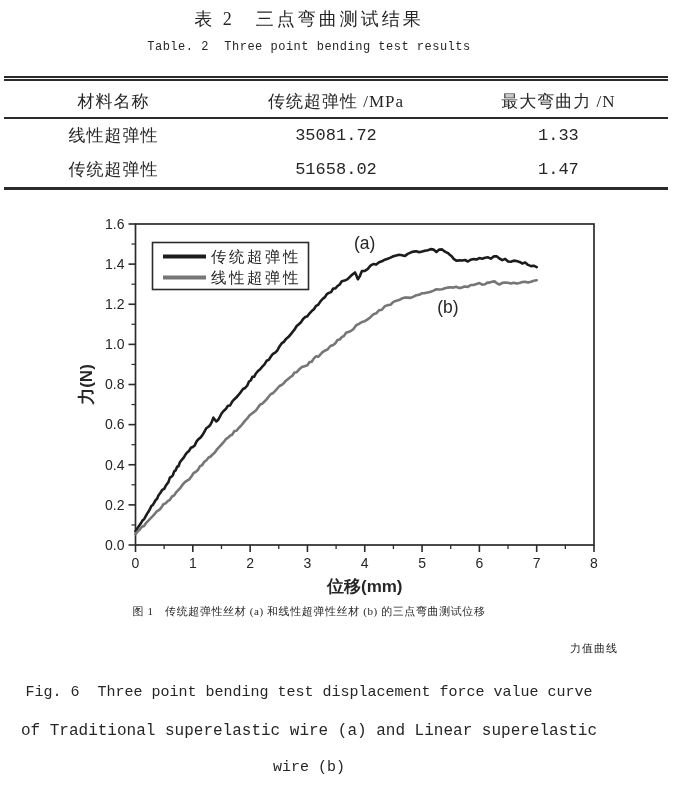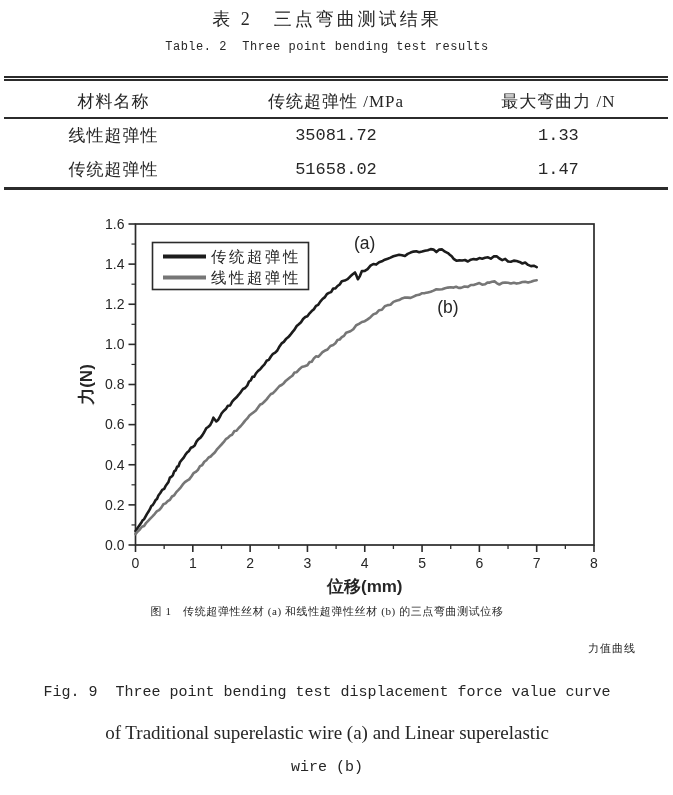--- a/index.html
+++ b/index.html
@@ -1,36 +1,36 @@
 <!DOCTYPE html>
 <html><head>
 <meta charset="utf-8">
 <style>
   html,body{margin:0;padding:0;}
   body{
     width:673px;height:795px;background:#ffffff;position:relative;
     font-family:"Liberation Serif","DejaVu Serif",serif;color:#262626;
     overflow:hidden;
   }
-  .abs{position:absolute;left:18px;width:618px;text-align:center;}
+  .abs{position:absolute;left:0;width:618px;text-align:center;}
   #cn-title{top:7px;font-size:18px;letter-spacing:3px;}
   #en-title{top:40px;font-size:12px;font-family:"Liberation Mono","DejaVu Sans Mono",monospace;white-space:pre;letter-spacing:0.5px;}
   #table-wrap{position:absolute;top:76px;left:4px;width:664px;}
   table{width:100%;border-collapse:collapse;
     border-top:5px double #2b2b2b;border-bottom:3px solid #2b2b2b;}
   thead th{border-bottom:2px solid #2b2b2b;font-weight:normal;
     font-size:17px;letter-spacing:1px;padding:9px 0 4px;}
   tbody td{font-size:17px;letter-spacing:1px;text-align:center;padding:5px 0 6px;}
   tbody td.num{font-family:"Liberation Mono","DejaVu Sans Mono",monospace;font-size:17px;letter-spacing:0;}
   col.c1{width:33%;} col.c2{width:34%;} col.c3{width:33%;}
   #chart{position:absolute;top:195px;left:0;}
   #cap-cn-1{top:604px;font-size:11px;letter-spacing:0.6px;white-space:pre;}
   #cap-cn-2{top:641px;font-size:11px;letter-spacing:1px;text-align:right;}
   #cap-en-1{top:684px;font-size:15px;font-family:"Liberation Mono","DejaVu Sans Mono",monospace;white-space:pre;}
-  #cap-en-2{top:722px;font-size:19px;font-family:Liberation Serif, serif;white-space:pre;}
+  #cap-en-2{top:722px;font-size:16px;font-family:Liberation Mono, monospace;white-space:pre;}
   #cap-en-3{top:759px;font-size:15px;font-family:"Liberation Mono","DejaVu Sans Mono",monospace;white-space:pre;}
 </style>
 </head>
 <body>
 
 <div id="cn-title" class="abs">表 2　三点弯曲测试结果</div>
 <div id="en-title" class="abs">Table. 2  Three point bending test results</div>
 
 <div id="table-wrap">
   <table>
@@ -127,15 +127,15 @@
       <text x="211" y="67" font-size="15.5" font-family="&quot;Liberation Sans&quot;,&quot;DejaVu Sans&quot;,sans-serif" letter-spacing="2.5" fill="#262626">传统超弹性</text>
       <line x1="163" y1="82.5" x2="206" y2="82.5" stroke="#767676" stroke-width="3.8"></line>
       <text x="211" y="88" font-size="15.5" font-family="&quot;Liberation Sans&quot;,&quot;DejaVu Sans&quot;,sans-serif" letter-spacing="2.5" fill="#262626">线性超弹性</text>
     </g>
     <text x="364.75" y="54.078125" text-anchor="middle" font-size="17.5" font-family="&quot;Liberation Sans&quot;,&quot;DejaVu Sans&quot;,sans-serif" fill="#262626">(a)</text>
     <text x="447.85312500000003" y="118.27812500000002" text-anchor="middle" font-size="17.5" font-family="&quot;Liberation Sans&quot;,&quot;DejaVu Sans&quot;,sans-serif" fill="#262626">(b)</text>
   </svg>
 
 <div id="cap-cn-1" class="abs">图 1　传统超弹性丝材 (a) 和线性超弹性丝材 (b) 的三点弯曲测试位移</div>
 <div id="cap-cn-2" class="abs">力值曲线</div>
-<div id="cap-en-1" class="abs">Fig. 9  Three point bending test displacement force value curve</div>
+<div id="cap-en-1" class="abs">Fig. 6  Three point bending test displacement force value curve</div>
 <div id="cap-en-2" class="abs">of Traditional superelastic wire (a) and Linear superelastic</div>
 <div id="cap-en-3" class="abs">wire (b)</div>
 
 </body></html>

